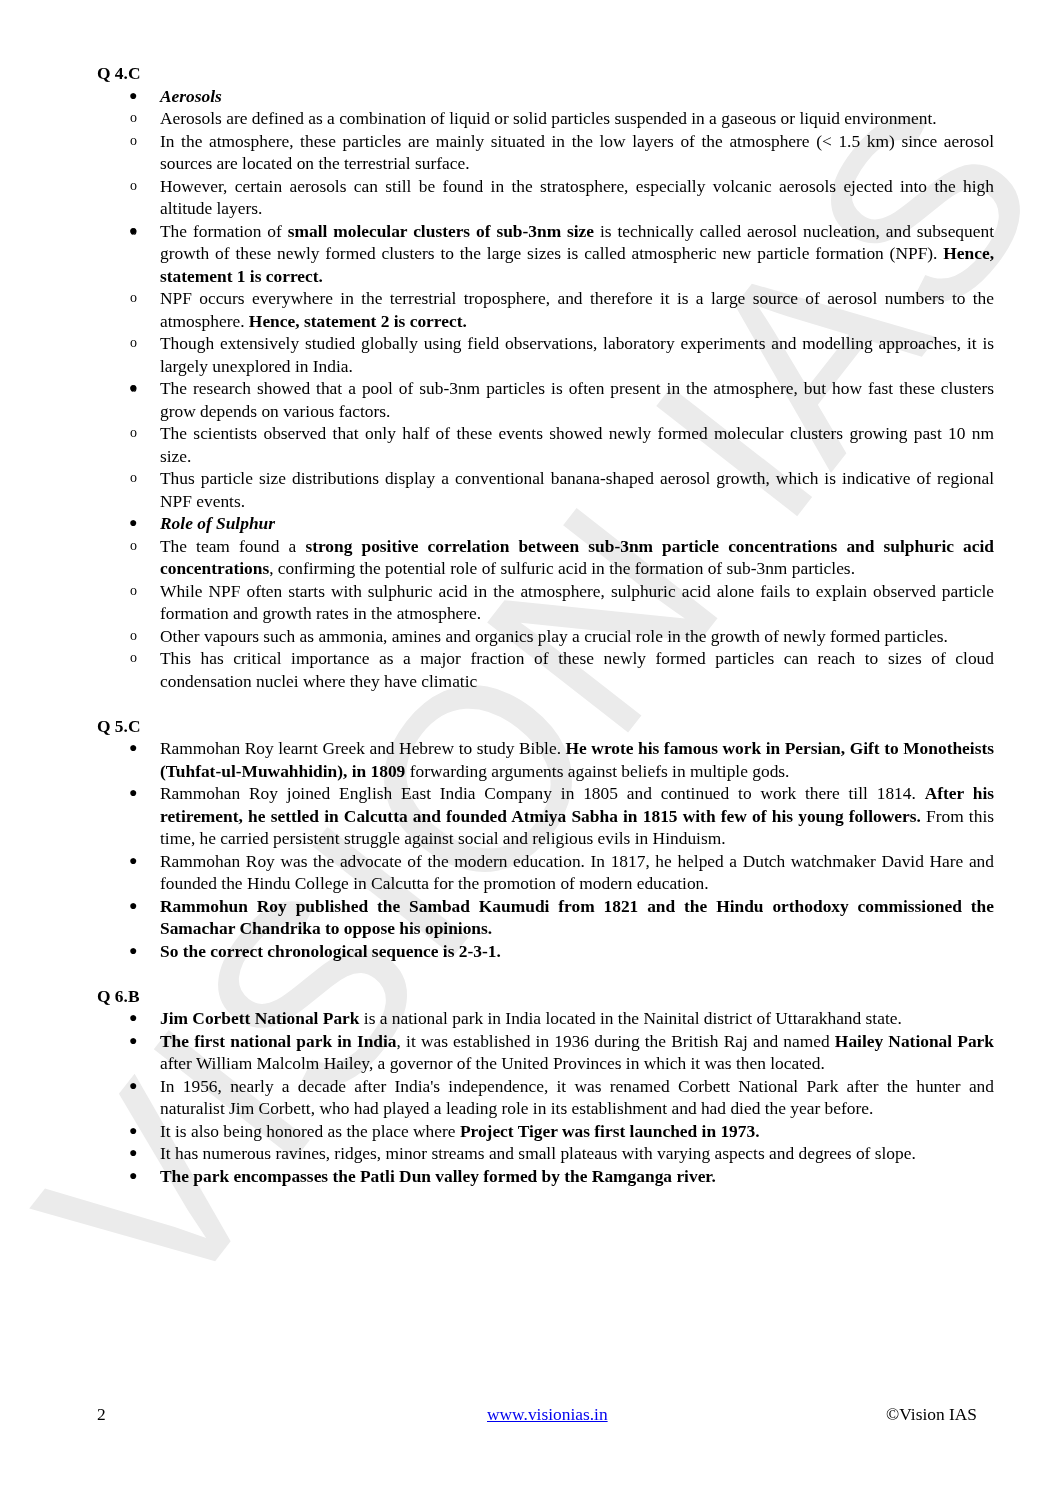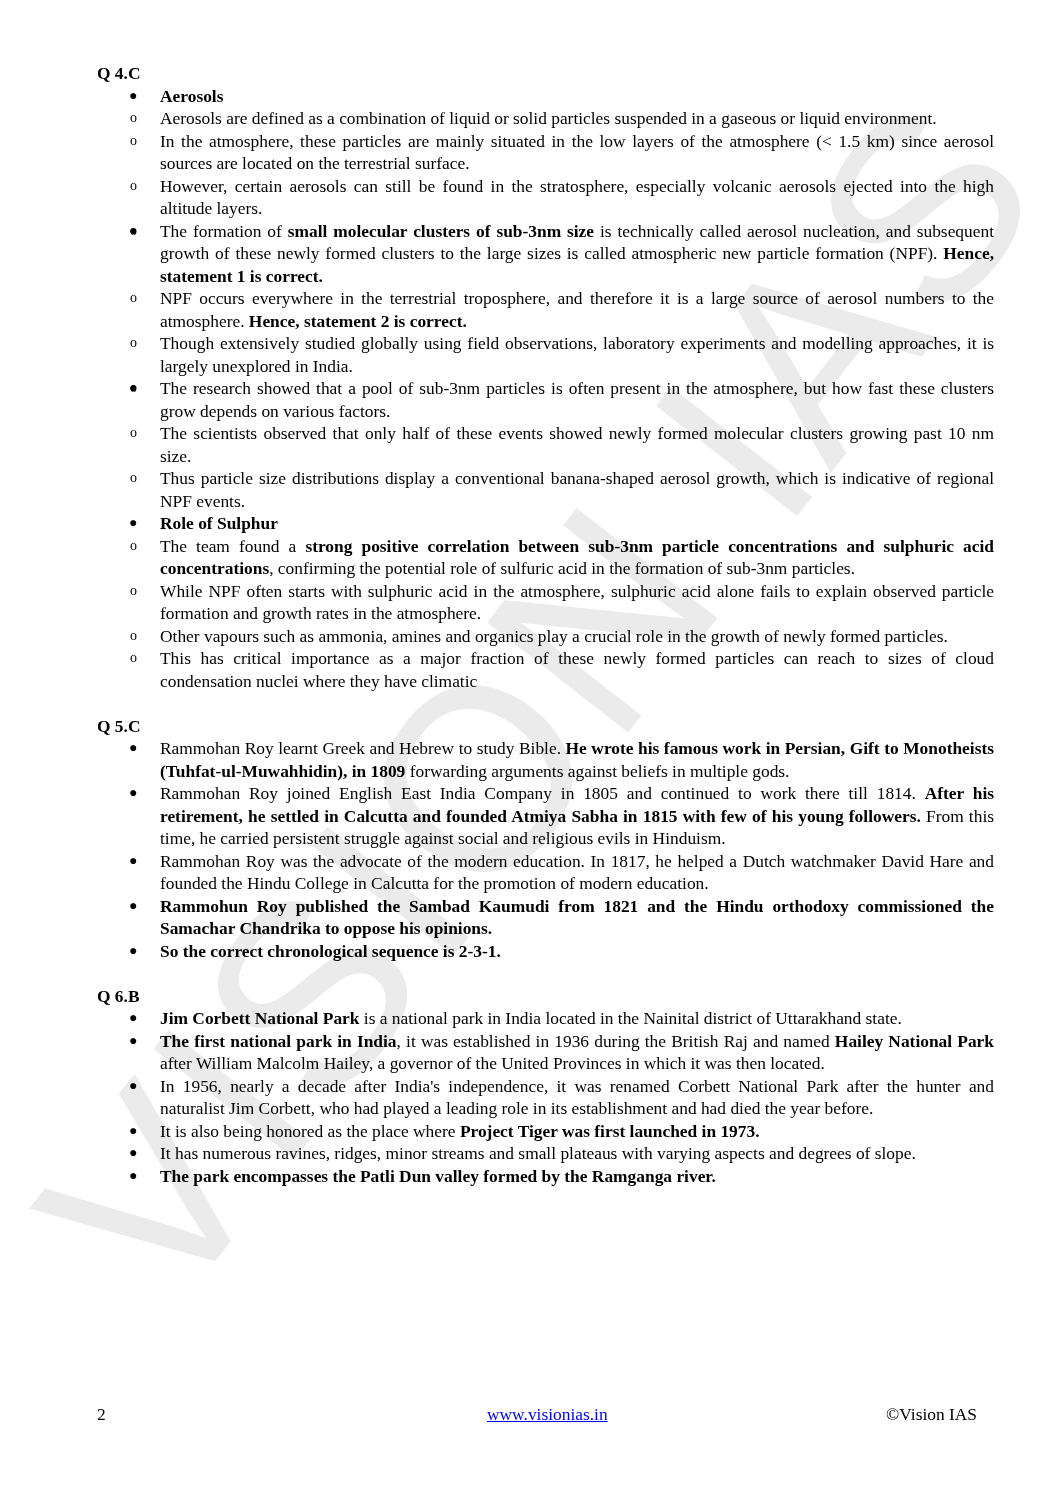--- a/index.html
+++ b/index.html
@@ -26,21 +26,21 @@
     ul.l1 > li > .bullet {
       position: absolute; left: 32px; top: 0; font-size: 14px; line-height: 22.5px;
     }
     ul.l2 { list-style: none; margin: 0; padding: 0; }
     ul.l2 > li { position: relative; padding-left: 32px; line-height: 22.5px; text-align: justify; }
     ul.l2 > li > .bullet {
       position: absolute; left: 2px; top: 0; font-size: 14px; line-height: 22.5px;
     }
     .t { font-weight: normal; }
     .b { font-weight: bold; }
-    .head-item { font-weight: bold; }
+    .head-item { font-weight: bold; font-style: italic; }
     .gap { height: 22.5px; }
     .footer {
       position: absolute; top: 1404px; left: 97px; width: 880px; height: 22px;
       font-size: 17.4px; z-index: 1;
     }
     .footer .page-num { position: absolute; left: 0; }
     .footer .site-link { position: absolute; left: 390px; color: #0000ee; text-decoration: underline; }
     .footer .copyright { position: absolute; right: 0; }
   </style>
 </head>

